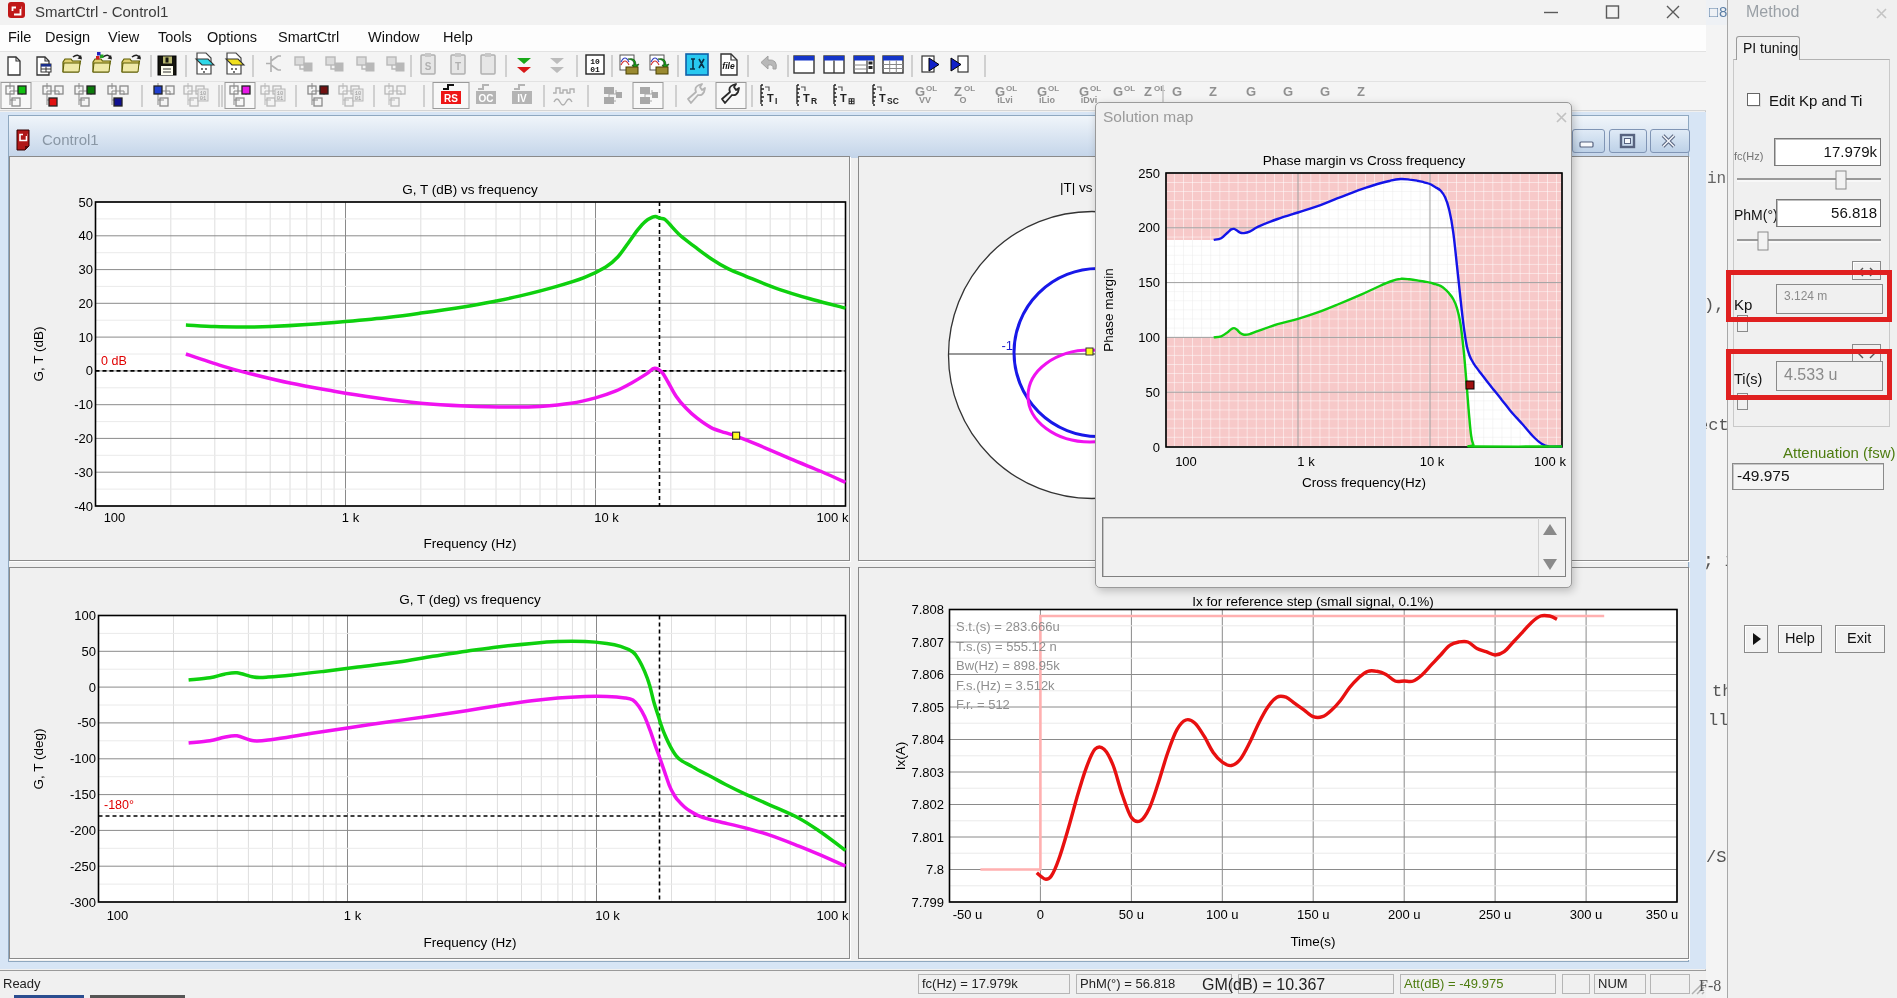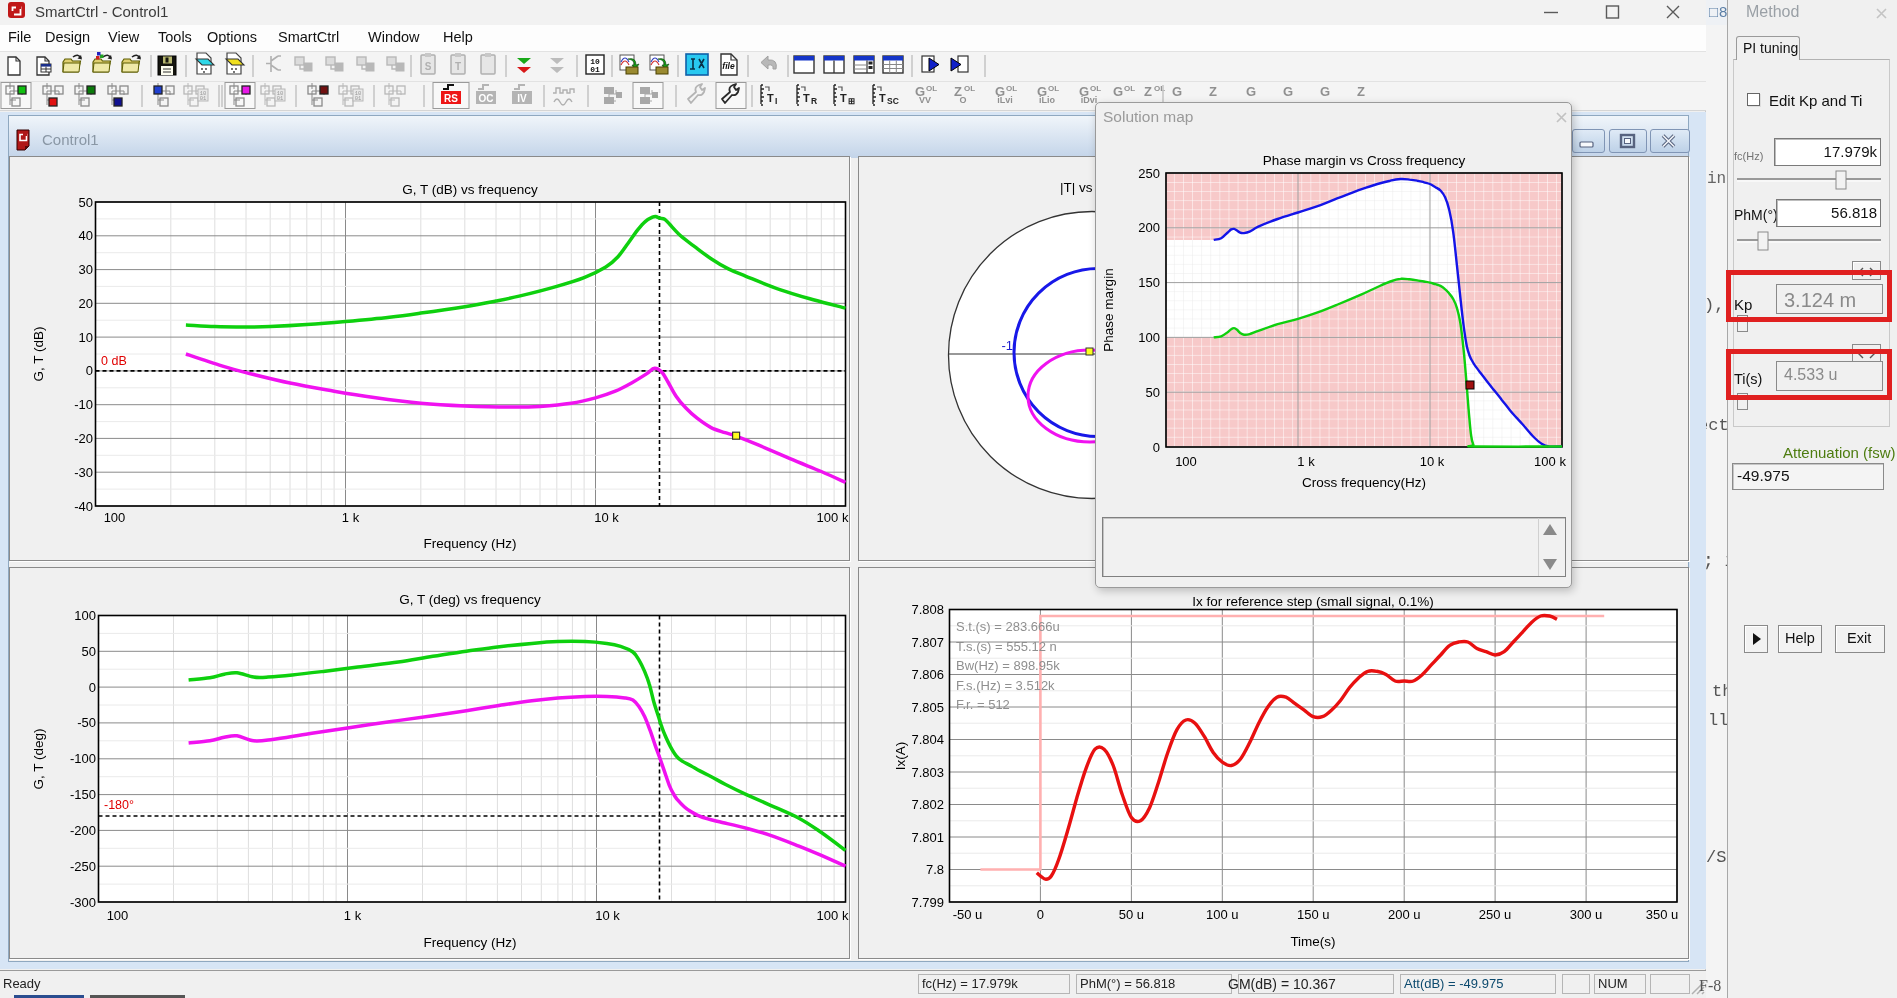--- a/index.html
+++ b/index.html
@@ -597,23 +597,23 @@
     <path d="M14,53 l-7,-11 h14 z" fill="#8a8a8a"></path>
   </svg>
 
 <div class="abs" style="left:0;top:970px;width:1706px;height:28px;background:#f0f0f0;border-top:1px solid #9a9a9a"></div>
 <div class="txt" style="left:3px;top:976px;font-size:13px;color:#222">Ready</div>
 <div class="abs" style="left:918px;top:974px;width:152px;height:20px;border:1px solid #b5b5b5;background:#f0f0f0"></div>
 <div class="txt" style="left:922px;top:976px;font-size:13px;color:#222">fc(Hz) = 17.979k</div>
 <div class="abs" style="left:1076px;top:974px;width:156px;height:20px;border:1px solid #b5b5b5;background:#f0f0f0"></div>
 <div class="txt" style="left:1080px;top:976px;font-size:13px;color:#222">PhM(°) = 56.818</div>
 <div class="abs" style="left:1238px;top:974px;width:156px;height:20px;border:1px solid #b5b5b5;background:#f0f0f0"></div>
-<div class="txt" style="left:1228px;top:976px;font-size:14px;color:#222">GM(dB) = 10.367</div>
+<div class="txt" style="left:1202px;top:976px;font-size:16px;color:#222">GM(dB) = 10.367</div>
 <div class="abs" style="left:1400px;top:974px;width:156px;height:20px;border:1px solid #b5b5b5;background:#f0f0f0"></div>
-<div class="txt" style="left:1404px;top:976px;font-size:13px;color:#0c4a6e">Att(dB) = -49.975</div>
+<div class="txt" style="left:1404px;top:976px;font-size:13px;color:#4d7c0f">Att(dB) = -49.975</div>
 <div class="abs" style="left:1562px;top:974px;width:28px;height:20px;border:1px solid #b5b5b5;background:#f0f0f0"></div>
 <div class="abs" style="left:1594px;top:974px;width:52px;height:20px;border:1px solid #b5b5b5;background:#f0f0f0"></div>
 <div class="txt" style="left:1598px;top:976px;font-size:13px;color:#222">NUM</div>
 <div class="abs" style="left:1650px;top:974px;width:40px;height:20px;border:1px solid #b5b5b5;background:#f0f0f0"></div>
 <svg width="16" height="16" style="left:1690px;top:980px">
     <path d="M14,2 L2,14 M14,7 L7,14 M14,12 L12,14" stroke="#b0b0b0" stroke-width="1.5"></path>
   </svg>
 <div class="txt" style="left:1699px;top:977px;font-family:Liberation Serif, serif;font-size:16px;color:#555">F-8</div>
 <div class="abs" style="left:14px;top:995px;width:70px;height:3px;background:#2a4d8f"></div>
 <div class="abs" style="left:90px;top:995px;width:95px;height:3px;background:#555"></div>
@@ -650,21 +650,21 @@
     <rect x="24" y="4" width="10" height="18" fill="#f2f2f2" stroke="#8a8a8a"></rect>
   </svg>
 
 <div class="abs" style="left:1852px;top:261px;width:29px;height:19px;background:#f0f0f0;border:1px solid #8a8a8a;box-shadow:1px 1px 0 #fff inset"></div>
 <svg width="29" height="19" style="left:1852px;top:261px">
     <path d="M11,7 l-4,4 4,4 M18,7 l4,4 -4,4" fill="none" stroke="#555" stroke-width="1.4"></path>
   </svg>
 
 <div class="txt" style="left:1734px;top:296px;font-size:15px;color:#111">Kp</div>
 <div class="abs" style="left:1776px;top:284px;width:107px;height:30px;background:#f0f0f0;border:1px solid #8a8a8a"></div>
-<div class="txt" style="left:1784px;top:289px;font-size:20px;color:#8a8a8a">3.124 m</div>
+<div class="txt" style="left:1784px;top:289px;font-size:12px;color:#8a8a8a">3.124 m</div>
 <div class="abs" style="left:1737px;top:315px;width:11px;height:17px;background:#f0f0f0;border:1px solid #8a8a8a"></div>
 <div class="abs" style="left:1726px;top:270px;width:166px;height:52px;border:5px solid #e02020"></div>
 
 <div class="abs" style="left:1852px;top:344px;width:29px;height:18px;background:#f0f0f0;border:1px solid #8a8a8a"></div>
 <svg width="29" height="18" style="left:1852px;top:344px">
     <path d="M11,6 l-4,4 4,4 M18,6 l4,4 -4,4" fill="none" stroke="#555" stroke-width="1.4"></path>
   </svg>
 
 <div class="txt" style="left:1734px;top:371px;font-size:14.5px;color:#111">Ti(s)</div>
 <div class="abs" style="left:1776px;top:361px;width:107px;height:30px;background:#f0f0f0;border:1px solid #8a8a8a"></div>

